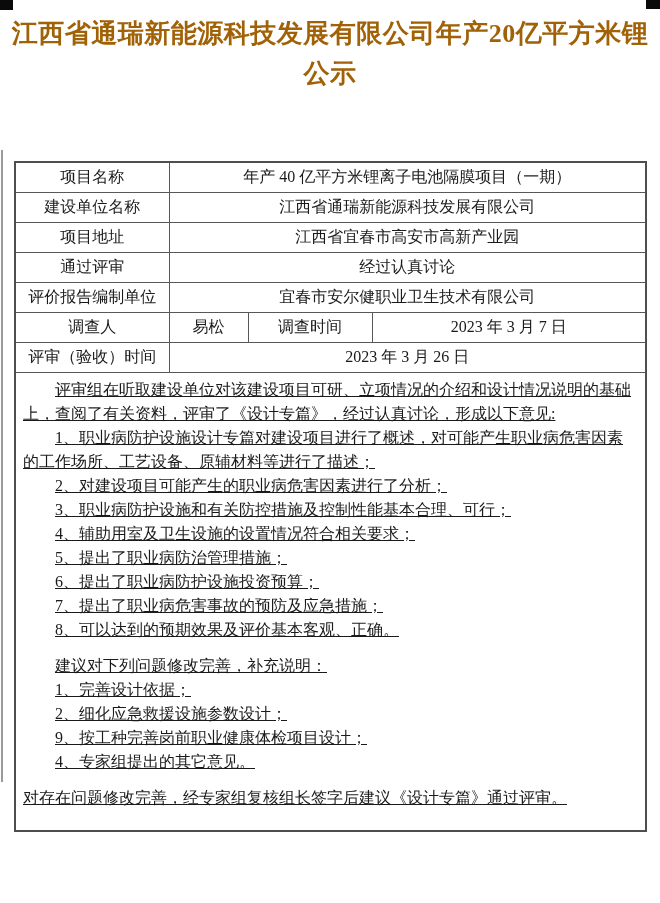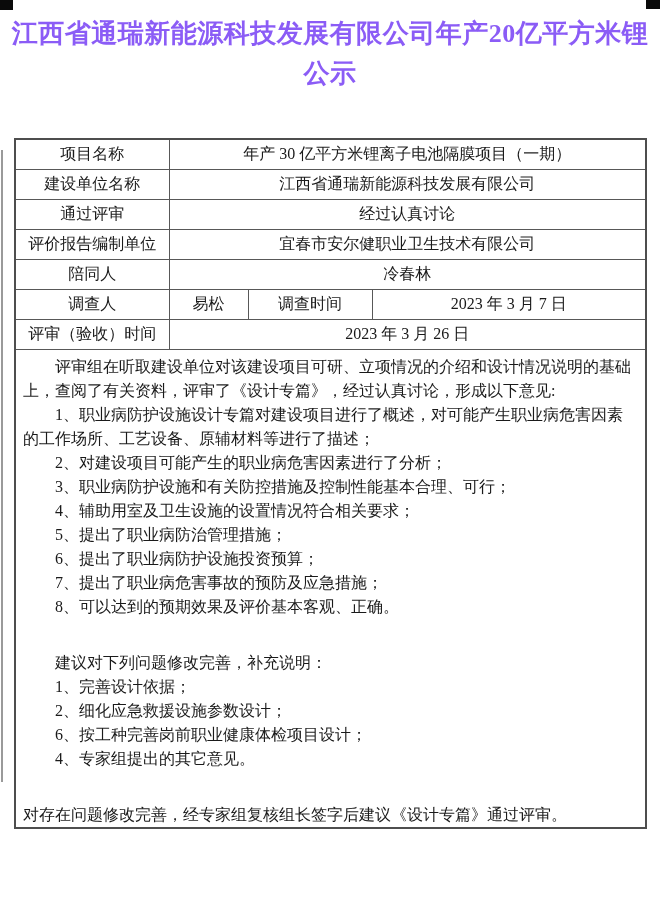--- a/index.html
+++ b/index.html
@@ -36,29 +36,29 @@
     background: #9a9a9a;
   }
   
   .title {
     margin: 0;
     padding-top: 14px;
     text-align: center;
     font-size: 26px;
     font-weight: bold;
     line-height: 40px;
-    color: #8b5cf6;
+    color: #a16207;
     letter-spacing: 0.5px;
   }
   .title .tline { display: block; }
   
   table.info-table {
     position: absolute;
     left: 14px;
-    top: 138px;
+    top: 161px;
     width: 631px;
     border-collapse: collapse;
     table-layout: fixed;
   }
   table.info-table td {
     border: 1px solid #585858;
     text-align: center;
     vertical-align: middle;
     font-size: 16px;
     padding: 0 4px;
@@ -74,22 +74,23 @@
     vertical-align: top !important;
     text-align: left !important;
     white-space: normal !important;
     padding: 5px 7px 0 7px !important;
     font-size: 16.5px;
   }
   .review-cell p {
     margin: 0;
     line-height: 24px;
     text-indent: 2em;
+    text-decoration: underline;
   }
-  .review-cell p.gap-1 { margin-top: 32px; }
+  .review-cell p.gap-1 { margin-top: 12px; }
   .review-cell p.no-indent { text-indent: 0; }
 </style>
 </head>
 <body>
 
 <div class="page">
 
   <div class="mark-tl"></div>
   <div class="mark-tr"></div>
   <div class="scan-line"></div>
@@ -102,37 +103,37 @@
   <table class="info-table">
     <colgroup>
       <col style="width:154px">
       <col style="width:79px">
       <col style="width:124px">
       <col style="width:274px">
     </colgroup>
     <tbody>
       <tr>
         <td>项目名称</td>
-        <td colspan="3">年产 30 亿平方米锂离子电池隔膜项目（一期）</td>
+        <td colspan="3">年产 40 亿平方米锂离子电池隔膜项目（一期）</td>
       </tr>
       <tr>
         <td>建设单位名称</td>
         <td colspan="3">江西省通瑞新能源科技发展有限公司</td>
+      </tr>
+      <tr>
+        <td>项目地址</td>
+        <td colspan="3">江西省宜春市高安市高新产业园</td>
       </tr>
       <tr>
         <td>通过评审</td>
         <td colspan="3">经过认真讨论</td>
       </tr>
       <tr>
         <td>评价报告编制单位</td>
         <td colspan="3">宜春市安尔健职业卫生技术有限公司</td>
-      </tr>
-      <tr>
-        <td>陪同人</td>
-        <td colspan="3">冷春林</td>
       </tr>
       <tr>
         <td>调查人</td>
         <td>易松</td>
         <td>调查时间</td>
         <td>2023 年 3 月 7 日</td>
       </tr>
       <tr>
         <td>评审（验收）时间</td>
         <td colspan="3">2023 年 3 月 26 日</td>
@@ -144,21 +145,21 @@
           <p>2、对建设项目可能产生的职业病危害因素进行了分析；</p>
           <p>3、职业病防护设施和有关防控措施及控制性能基本合理、可行；</p>
           <p>4、辅助用室及卫生设施的设置情况符合相关要求；</p>
           <p>5、提出了职业病防治管理措施；</p>
           <p>6、提出了职业病防护设施投资预算；</p>
           <p>7、提出了职业病危害事故的预防及应急措施；</p>
           <p>8、可以达到的预期效果及评价基本客观、正确。</p>
           <p class="gap-1">建议对下列问题修改完善，补充说明：</p>
           <p>1、完善设计依据；</p>
           <p>2、细化应急救援设施参数设计；</p>
-          <p>6、按工种完善岗前职业健康体检项目设计；</p>
+          <p>9、按工种完善岗前职业健康体检项目设计；</p>
           <p>4、专家组提出的其它意见。</p>
           <p class="gap-1 no-indent">对存在问题修改完善，经专家组复核组长签字后建议《设计专篇》通过评审。</p>
         </td>
       </tr>
     </tbody>
   </table>
 
 </div>
 
 </body></html>

